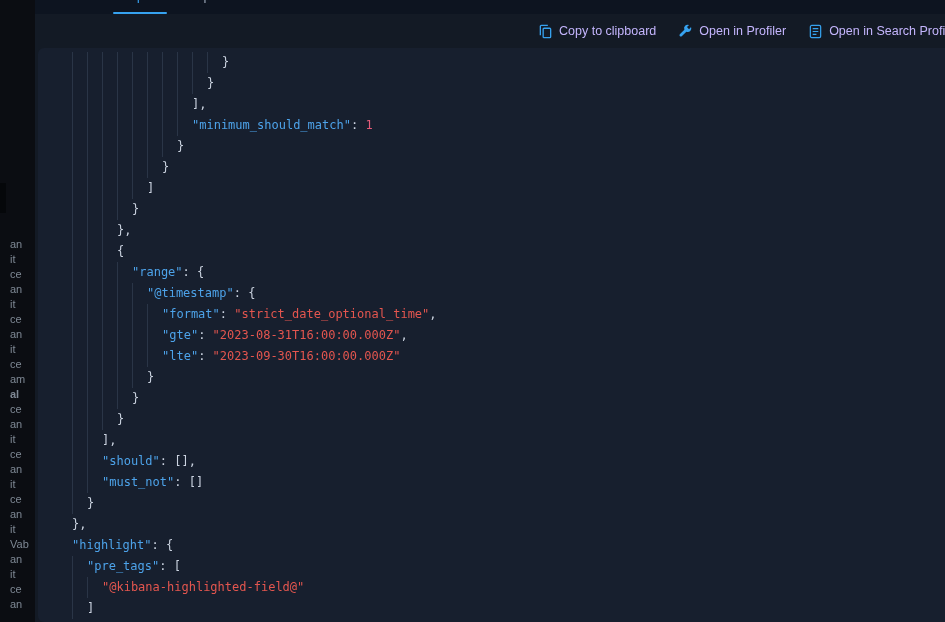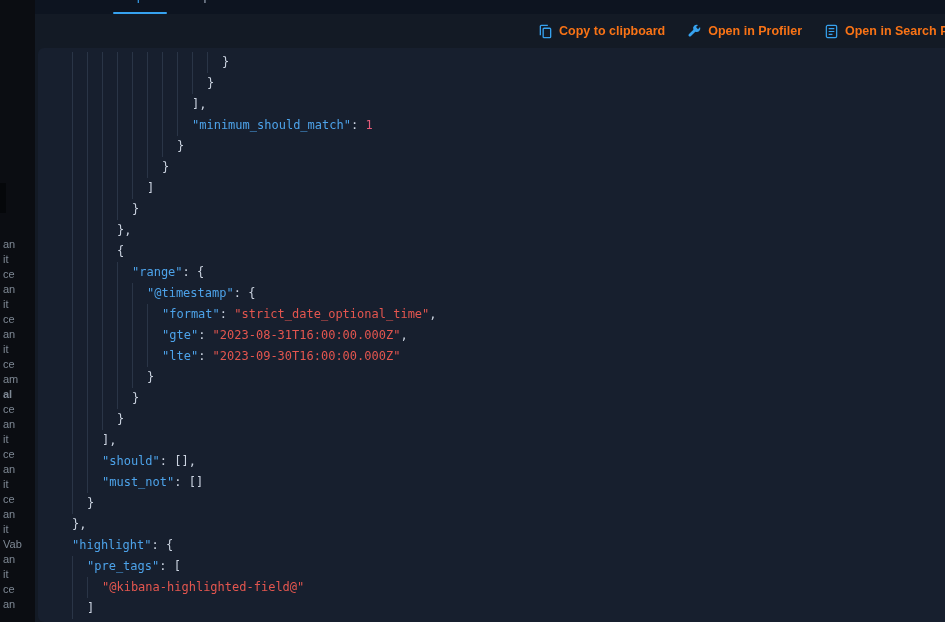--- a/index.html
+++ b/index.html
@@ -2,43 +2,43 @@
 <html><head>
 <meta charset="utf-8">
 <style>
   *{margin:0;padding:0;box-sizing:border-box}
   html,body{width:945px;height:622px;overflow:hidden;background:#131a25;
     font-family:"Liberation Sans",sans-serif;position:relative}
 
   
   .overlay-left{position:absolute;left:0;top:0;width:35px;height:622px;
     background:#0b0d12;z-index:6;overflow:hidden}
-  .frag{position:absolute;left:3px;width:34px;color:#7e8894;font-size:11px;
+  .frag{position:absolute;left:10px;width:34px;color:#7e8894;font-size:11px;
     line-height:12px;white-space:nowrap;overflow:hidden}
   .notch{position:absolute;left:0;top:183px;width:6px;height:30px;background:#05070a}
 
   
   .flyout{position:absolute;left:35px;top:0;right:0;bottom:0;background:#131a25}
 
   
   .tabs{position:absolute;left:0;top:0;right:0;height:14px;background:#0d1420;
     display:flex;padding-left:78px;overflow:hidden}
   .tab{position:relative;height:14px;margin-right:10px;padding:0 3px;min-width:51px;
     text-align:center;cursor:pointer}
   .tab .tlabel{display:block;transform:translateY(-11px);font-size:13px;
     line-height:13px;color:#98a2b3}
   .tab.sel .tlabel{color:#36a2ef}
   .tab.sel::after{content:"";position:absolute;left:0;right:0;bottom:0;height:2px;
     background:#36a2ef;border-radius:1px}
 
   
   .actions{position:absolute;top:21px;left:503px;display:flex;gap:22px;
     white-space:nowrap;align-items:center;height:20px}
-  .action{display:flex;align-items:center;gap:6px;color:#f97316;font-size:12.5px;
-    font-weight:700;cursor:pointer}
+  .action{display:flex;align-items:center;gap:6px;color:#c4b5fd;font-size:12.5px;
+    font-weight:400;cursor:pointer}
   .action svg{flex:0 0 auto;display:block}
 
   
   .codeblock{position:absolute;left:3px;top:48px;width:922px;bottom:0;
     background:#171f2e;border-radius:6px;padding:4px 0 0 34px;
     font-family:"DejaVu Sans Mono",monospace;font-size:12px;line-height:21px;
     overflow:hidden}
   .cl{white-space:pre;height:21px}
   .ind{display:inline-block;width:15px;height:21px;border-left:1px solid #2a3547;
     vertical-align:top}

